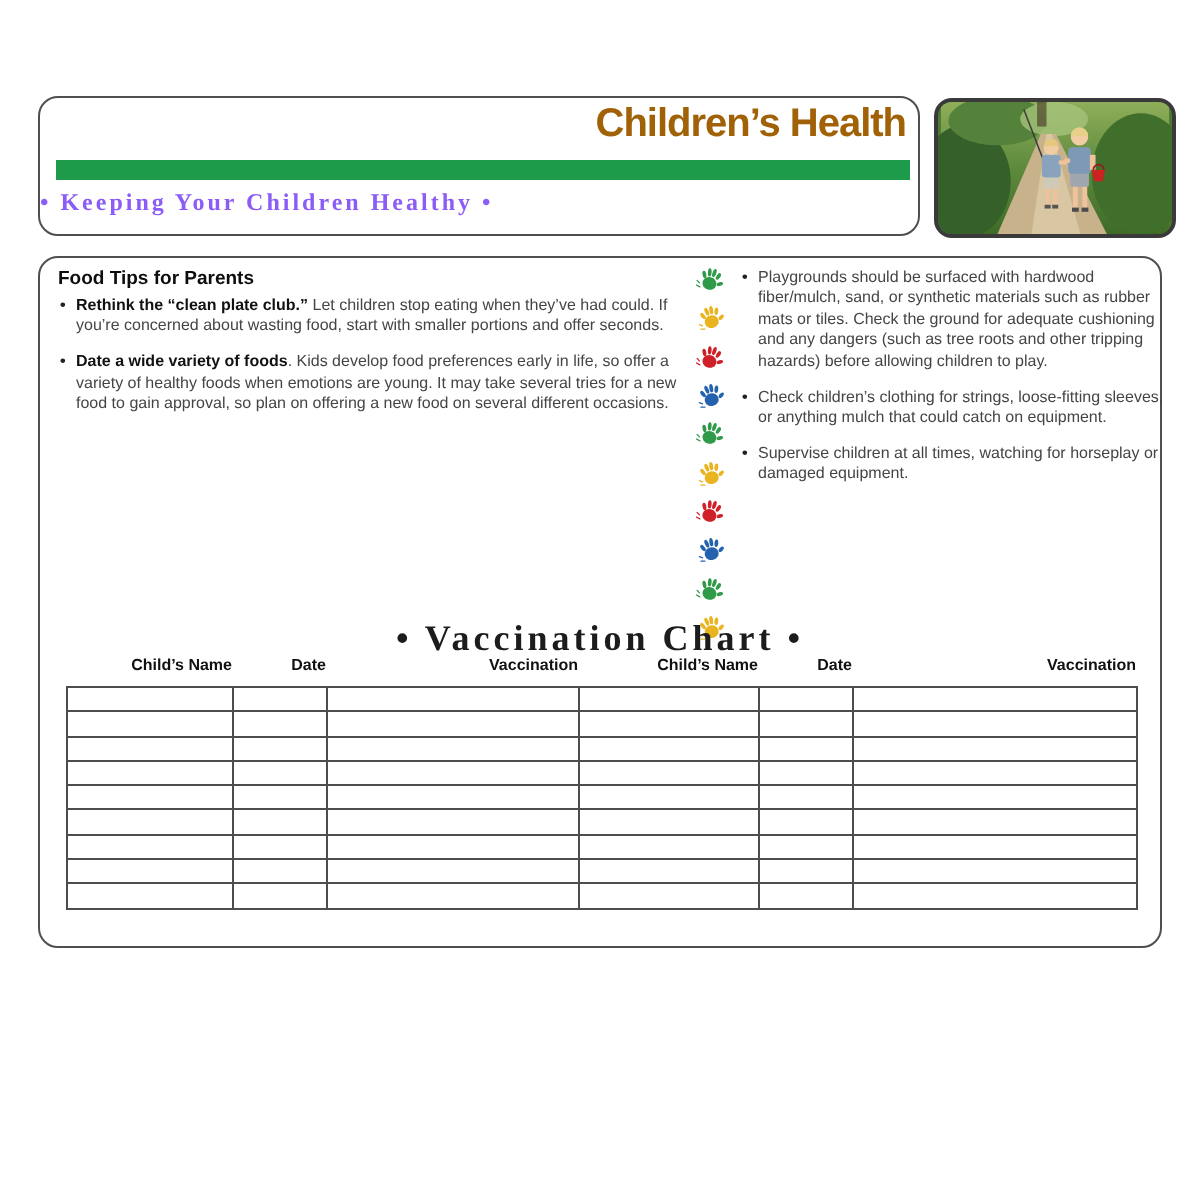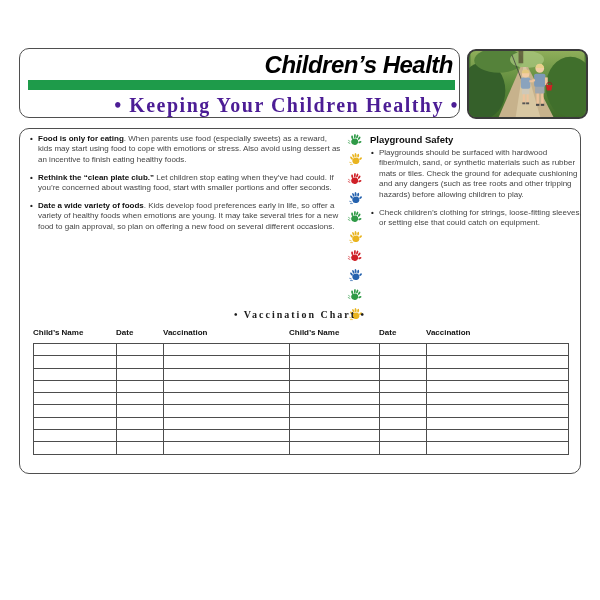--- a/index.html
+++ b/index.html
@@ -9,32 +9,31 @@
     font-family:"Liberation Sans", sans-serif; overflow:hidden;
   }
 
   
   .header-box {
     position:absolute; left:19px; top:48px; width:441px; height:70px;
     border:1.5px solid #4f4f4f; border-radius:10px; background:#ffffff;
   }
   .header-title {
     position:absolute; right:6px; top:2px;
-    font-size:24px; font-weight:bold; letter-spacing:-0.5px; color:#000000;
+    font-size:20px; font-weight:bold; letter-spacing:-0.5px; color:#a16207;
     white-space:nowrap;
-    font-style:italic;
   }
   .green-bar {
     position:absolute; left:8px; right:4px; top:31px; height:10px;
     background:#1e9b4a;
   }
   .tagline {
-    position:absolute; left:0; right:0; top:45px; text-align:right;
+    position:absolute; left:0; right:0; top:45px; text-align:left;
     font-family:"Liberation Serif", serif; font-weight:bold;
-    font-size:20px; letter-spacing:1.5px; color:#4c1d95; white-space:nowrap;
+    font-size:12px; letter-spacing:1.5px; color:#8b5cf6; white-space:nowrap;
   }
 
   
   .photo {
     position:absolute; left:467px; top:49px; width:121px; height:70px;
     border:2px solid #3a3a3a; border-radius:9px; overflow:hidden; background:#4c7a33;
   }
   .photo svg { display:block; width:100%; height:100%; }
 
   
@@ -62,27 +61,27 @@
   }
   .hand { display:block; width:15px; height:15px; }
   .hand svg { display:block; width:15px; height:15px; }
   .handcol .hand:nth-of-type(odd) svg  { transform:rotate(14deg); }
   .handcol .hand:nth-of-type(even) svg { transform:rotate(-14deg); }
 
   
   .vacc-title {
     position:absolute; left:0; right:0; top:180px; text-align:center;
     font-family:"Liberation Serif", serif; font-weight:bold;
-    font-size:10px; letter-spacing:2px; color:#1c1c1c;
+    font-size:18px; letter-spacing:2px; color:#1c1c1c;
   }
   .vacc-headers {
     position:absolute; left:13px; top:199px; width:535px; display:flex;
   }
   .vacc-headers span {
-    display:block; text-align:left; font-size:8px; font-weight:bold; color:#111;
+    display:block; text-align:right; font-size:8px; font-weight:bold; color:#111;
   }
   .vacc-headers span:nth-of-type(1) { width:83px; }
   .vacc-headers span:nth-of-type(2) { width:47px; }
   .vacc-headers span:nth-of-type(3) { width:126px; }
   .vacc-headers span:nth-of-type(4) { width:90px; }
   .vacc-headers span:nth-of-type(5) { width:47px; }
   .vacc-headers span:nth-of-type(6) { width:142px; }
 
   table.vacc {
     position:absolute; left:13px; top:214px; width:535px;
@@ -147,24 +146,24 @@
       <circle cx="73.5" cy="18.5" r="4.6" fill="#f2cda4"></circle>
       <path d="M68.9 18 a4.6 4.6 0 0 1 9.2 0 z" fill="#e8d08a"></path>
       <path d="M80 36 h7 l-1.2 6 h-4.6 z" fill="#cc2222"></path>
       <path d="M80.8 36 a2.8 2.8 0 0 1 5.6 0" fill="none" stroke="#8f1d1d" stroke-width="0.9"></path>
     </svg>
   </div>
 
   <div class="main-box">
 
     <div class="col-left">
+      <div class="section-heading">Food Tips for Parents</div>
       <ul class="tips">
 
 
-          <li><b>Food is only for eating</b><span>. When parents use food (especially sweets) as a reward, kids may start using food to cope with emotions or stress. Also avoid using dessert as an incentive to finish eating healthy foods.</span></li>
 
           <li><b>Rethink the “clean plate club.”</b><span> Let children stop eating when they’ve had could. If you’re concerned about wasting food, start with smaller portions and offer seconds.</span></li>
 
           <li><b>Date a wide variety of foods</b><span>. Kids develop food preferences early in life, so offer a variety of healthy foods when emotions are young. It may take several tries for a new food to gain approval, so plan on offering a new food on several different occasions.</span></li>
 
         </ul>
     </div>
 
     <div class="handcol">
 
@@ -283,28 +282,28 @@
             <ellipse cx="18" cy="9" rx="2" ry="4.5" transform="rotate(5 18 9)"></ellipse>
             <ellipse cx="23" cy="11.5" rx="2" ry="4" transform="rotate(20 23 11.5)"></ellipse>
             <ellipse cx="26.5" cy="19" rx="2" ry="3.5" transform="rotate(55 26.5 19)"></ellipse>
             <ellipse cx="15.5" cy="21" rx="7.5" ry="6.8"></ellipse>
             <path d="M2 21 l3 2 M2.5 26 l4 1" stroke="currentColor" stroke-width="1.4" stroke-linecap="round"></path>
           </svg>
         </span>
       </div>
 
     <div class="col-right">
-      <div class="section-heading">Playground Safety</div>
       <ul class="tips">
 
 
           <li><span>Playgrounds should be surfaced with hardwood fiber/mulch, sand, or synthetic materials such as rubber mats or tiles. Check the ground for adequate cushioning and any dangers (such as tree roots and other tripping hazards) before allowing children to play.</span></li>
 
-          <li><span>Check children’s clothing for strings, loose-fitting sleeves, or setting else that could catch on equipment.</span></li>
-
+          <li><span>Check children’s clothing for strings, loose-fitting sleeves, or anything mulch that could catch on equipment.</span></li>
+
+          <li><span>Supervise children at all times, watching for horseplay or damaged equipment.</span></li>
         </ul>
     </div>
 
     <div class="vacc-title">• Vaccination Chart •</div>
 
     <div class="vacc-headers">
 
         <span>Child’s Name</span>
 
         <span>Date</span>

